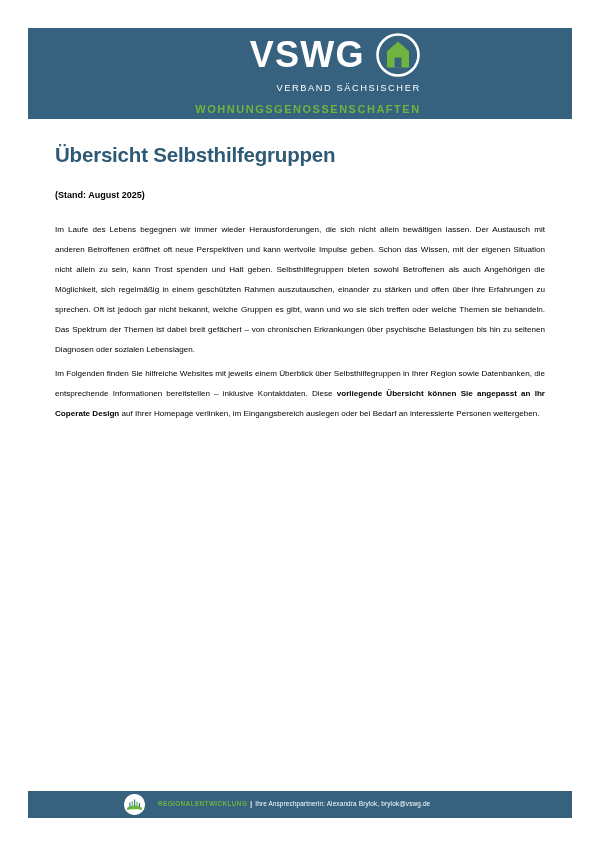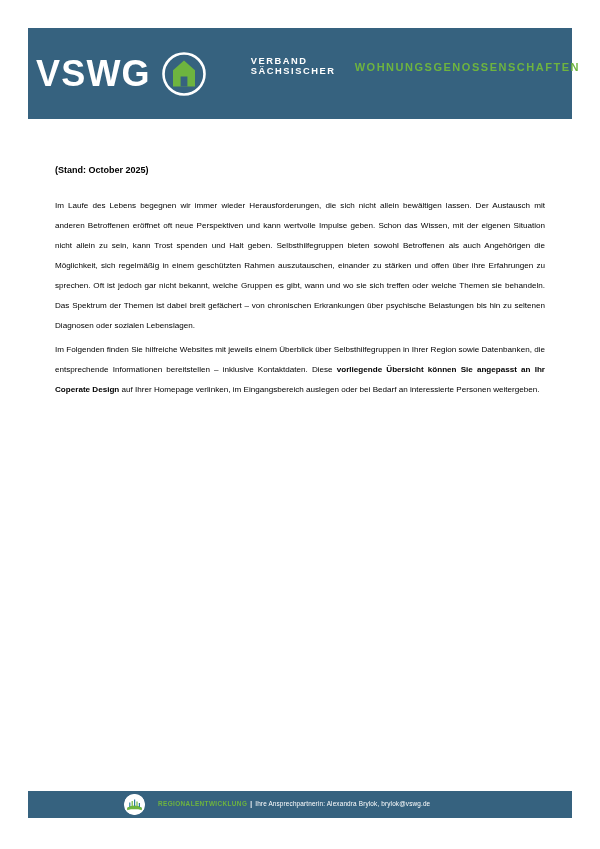--- a/index.html
+++ b/index.html
@@ -30,22 +30,22 @@
     width: 544px;
     height: 91px;
     background: #36627f;
     display: flex;
     align-items: center;
     justify-content: center;
   }
 
   .logo {
     display: flex;
-    flex-direction: row;
-    align-items: flex-start;
+    flex-direction: column;
+    align-items: flex-end;
     transform: translateX(8px);
   }
 
   .logo-top {
     display: flex;
     align-items: center;
     gap: 10px;
   }
 
   .logo-wordmark {
@@ -61,21 +61,21 @@
     width: 46px;
     height: 46px;
     position: relative;
     flex: 0 0 auto;
   }
   .logo-mark svg { display: block; }
 
   .logo-sub1 {
     color: #ffffff;
     font-size: 9.3px;
-    font-weight: bold;
+    font-weight: normal;
     letter-spacing: 1.55px;
     margin-top: 5px;
     line-height: 1.1;
     margin-left: 44px;
   }
   .logo-sub2 {
     color: #6eb43f;
     font-size: 11px;
     font-weight: bold;
     letter-spacing: 1.52px;
@@ -186,22 +186,23 @@
           </svg>
         </div>
       </div>
       <div class="logo-sub1">VERBAND SÄCHSISCHER</div>
       <div class="logo-sub2">WOHNUNGSGENOSSENSCHAFTEN</div>
     </div>
   </div>
 
   <div class="content">
 
-
-    <p class="doc-subtitle">(Stand: October 2025)</p>
+    <h1 class="doc-title">Übersicht Selbsthilfegruppen</h1>
+
+    <p class="doc-subtitle">(Stand: August 2025)</p>
 
     <p class="body-para">Im Laufe des Lebens begegnen wir immer wieder Herausforderungen, die sich nicht allein bewältigen lassen. Der Austausch mit anderen Betroffenen eröffnet oft neue Perspektiven und kann wertvolle Impulse geben. Schon das Wissen, mit der eigenen Situation nicht allein zu sein, kann Trost spenden und Halt geben. Selbsthilfegruppen bieten sowohl Betroffenen als auch Angehörigen die Möglichkeit, sich regelmäßig in einem geschützten Rahmen auszutauschen, einander zu stärken und offen über ihre Erfahrungen zu sprechen. Oft ist jedoch gar nicht bekannt, welche Gruppen es gibt, wann und wo sie sich treffen oder welche Themen sie behandeln. Das Spektrum der Themen ist dabei breit gefächert – von chronischen Erkrankungen über psychische Belastungen bis hin zu seltenen Diagnosen oder sozialen Lebenslagen.</p>
 
     <p class="body-para second"><span>Im Folgenden finden Sie hilfreiche Websites mit jeweils einem Überblick über Selbsthilfegruppen in Ihrer Region sowie Datenbanken, die entsprechende Informationen bereitstellen – inklusive Kontaktdaten. Diese </span><b>vorliegende Übersicht können Sie angepasst an Ihr Coperate Design</b><span> auf Ihrer Homepage verlinken, im Eingangsbereich auslegen oder bei Bedarf an interessierte Personen weitergeben.</span></p>
 
   </div>
 
   <div class="footer-band">
     <div class="footer-icon">
       <svg width="21" height="21" viewBox="0 0 21 21" aria-hidden="true">

